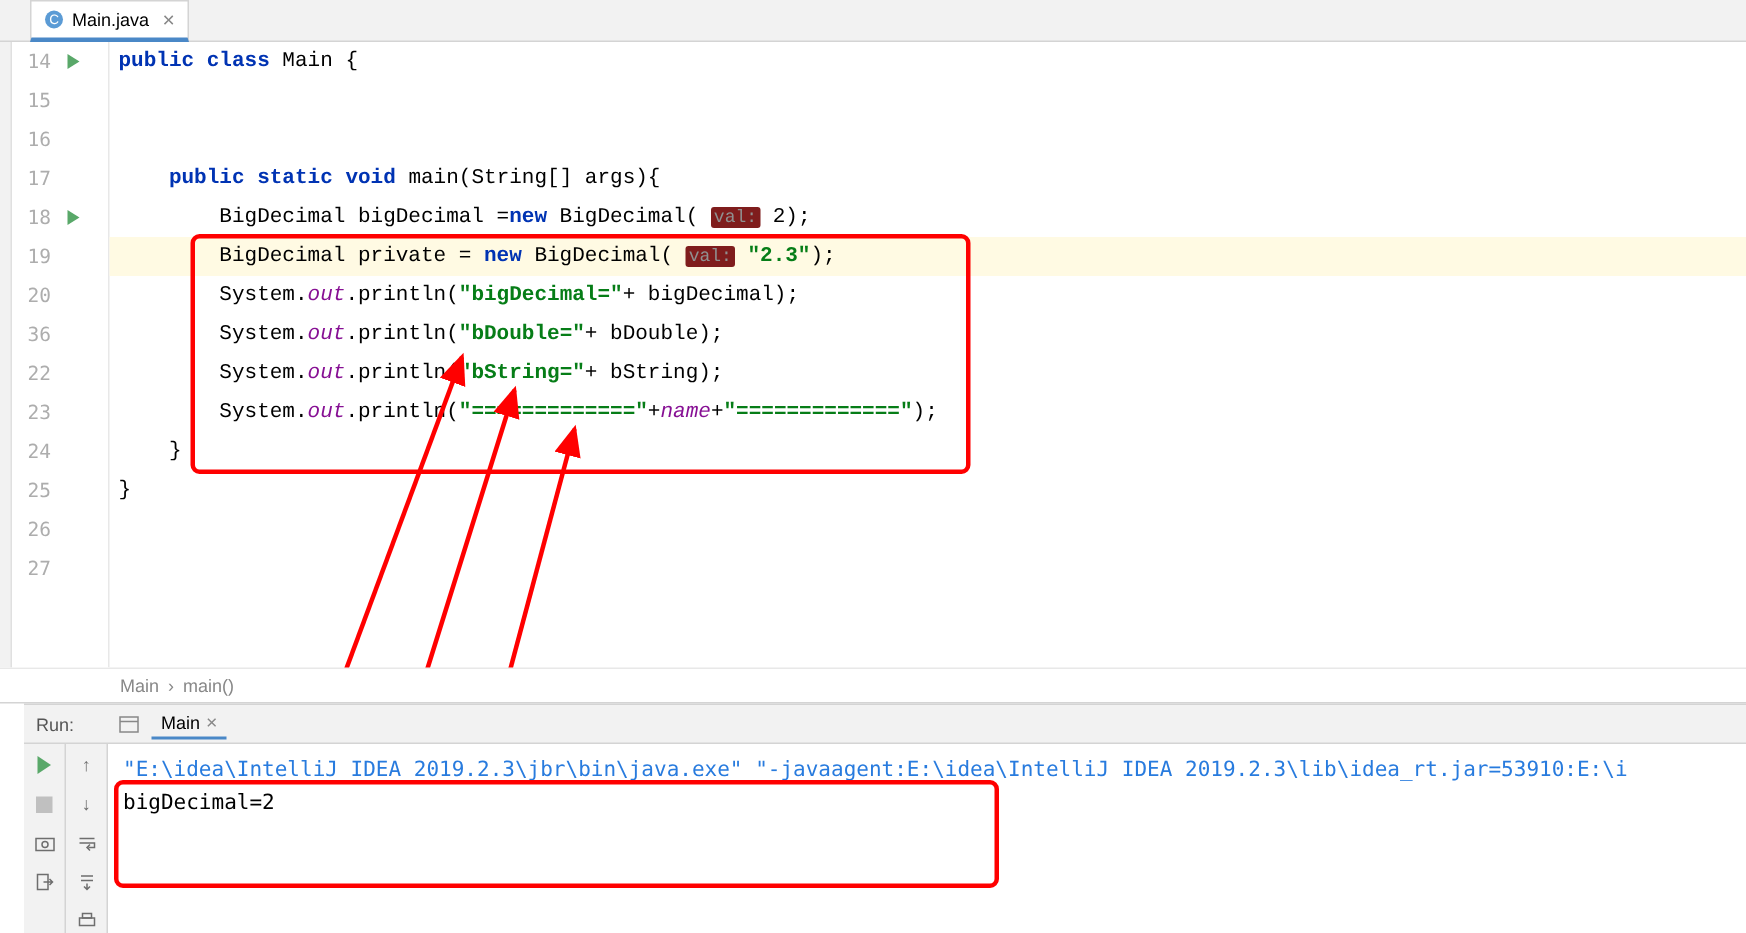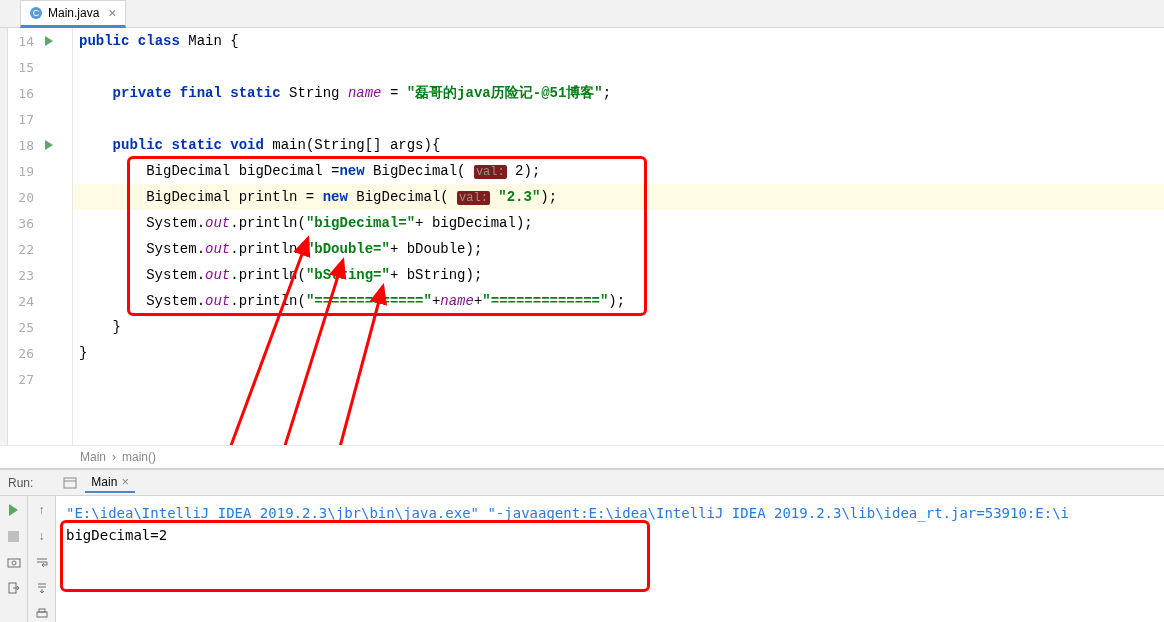--- a/index.html
+++ b/index.html
@@ -32,21 +32,21 @@
     .hint { color: #909090; background: #7f1d1d; padding: 0 2px; border-radius: 2px; font-size: 12px; }
     
     
     .red-box { position: absolute; border: 3px solid #ff0000; border-radius: 6px; pointer-events: none; }
     .arrow-svg { position: absolute; pointer-events: none; }
     
     
     .breadcrumb { display: flex; align-items: center; padding: 4px 80px; background: #fff; border-top: 1px solid #e8e8e8; border-bottom: 1px solid #d4d4d4; color: #888; font-size: 12px; gap: 6px; }
     
     
-    .run-panel { display: flex; flex-direction: column; border-top: 1px solid #d4d4d4; }
+    .run-panel { display: flex; flex-direction: column; border-top: 1px solid #d4d4d4; margin-left: 16px; }
     .run-header { display: flex; align-items: center; background: #f2f2f2; border-bottom: 1px solid #d4d4d4; height: 26px; padding-left: 8px; gap: 8px; }
     .run-header-tab { display: flex; align-items: center; gap: 4px; padding: 2px 6px; border-bottom: 2px solid #4a88c7; }
     .run-header-close { color: #888; font-size: 13px; }
     
     .run-body { display: flex; flex: 1; position: relative; }
     .run-tools-left { width: 28px; background: #f2f2f2; border-right: 1px solid #d4d4d4; display: flex; flex-direction: column; align-items: center; padding-top: 6px; gap: 10px; }
     .run-tools-mid { width: 28px; background: #f2f2f2; border-right: 1px solid #d4d4d4; display: flex; flex-direction: column; align-items: center; padding-top: 6px; gap: 10px; }
     .tool-icon { width: 16px; height: 16px; display: flex; align-items: center; justify-content: center; color: #6e6e6e; cursor: pointer; }
     .play-icon { width: 0; height: 0; border-left: 9px solid #59A869; border-top: 6px solid transparent; border-bottom: 6px solid transparent; }
     .stop-icon { width: 11px; height: 11px; background: #c0c0c0; }
@@ -148,25 +148,24 @@
       <div class="gutter-row">
           <span class="line-number">27</span>
           <span class="run-marker"></span>
           <span class="fold-col"></span>
         </div>
     </div>
 
     <div class="code-area">
       <div class="code-line"><span class="kw">public</span> <span class="kw">class</span><span> Main {</span></div>
       <div class="code-line"></div>
-      <div class="code-line">    <span class="kw">private</span> <span class="kw">final</span> <span class="kw">static</span><span> String </span><span class="field">name</span><span> = </span><span class="str">"磊哥的java历险记-@51博客"</span><span>;</span></div>
       <div class="code-line"></div>
       <div class="code-line">    <span class="kw">public</span> <span class="kw">static</span> <span class="kw">void</span><span> main(String[] args){</span></div>
       <div class="code-line">        <span>BigDecimal bigDecimal =</span><span class="kw">new</span><span> BigDecimal( </span><span class="hint">val:</span><span> 2</span><span>);</span></div>
-      <div class="code-line hl-line">        <span>BigDecimal println = </span><span class="kw">new</span><span> BigDecimal( </span><span class="hint">val:</span><span class="str"> "2.3"</span><span>);</span></div>
+      <div class="code-line hl-line">        <span>BigDecimal private = </span><span class="kw">new</span><span> BigDecimal( </span><span class="hint">val:</span><span class="str"> "2.3"</span><span>);</span></div>
       <div class="code-line">        <span>System.</span><span class="field">out</span><span>.println(</span><span class="str">"bigDecimal="</span><span>+ bigDecimal);</span></div>
       <div class="code-line">        <span>System.</span><span class="field">out</span><span>.println(</span><span class="str">"bDouble="</span><span>+ bDouble);</span></div>
       <div class="code-line">        <span>System.</span><span class="field">out</span><span>.println(</span><span class="str">"bString="</span><span>+ bString);</span></div>
       <div class="code-line">        <span>System.</span><span class="field">out</span><span>.println(</span><span class="str">"============="</span><span>+</span><span class="field">name</span><span>+</span><span class="str">"============="</span><span>);</span></div>
       <div class="code-line">    }</div>
       <div class="code-line">}</div>
 
       <div class="red-box" style="left:54px; top:128px; width:520px; height:160px;"></div>
 
       <svg class="arrow-svg" style="left:0; top:0; width:600px; height:600px;">

